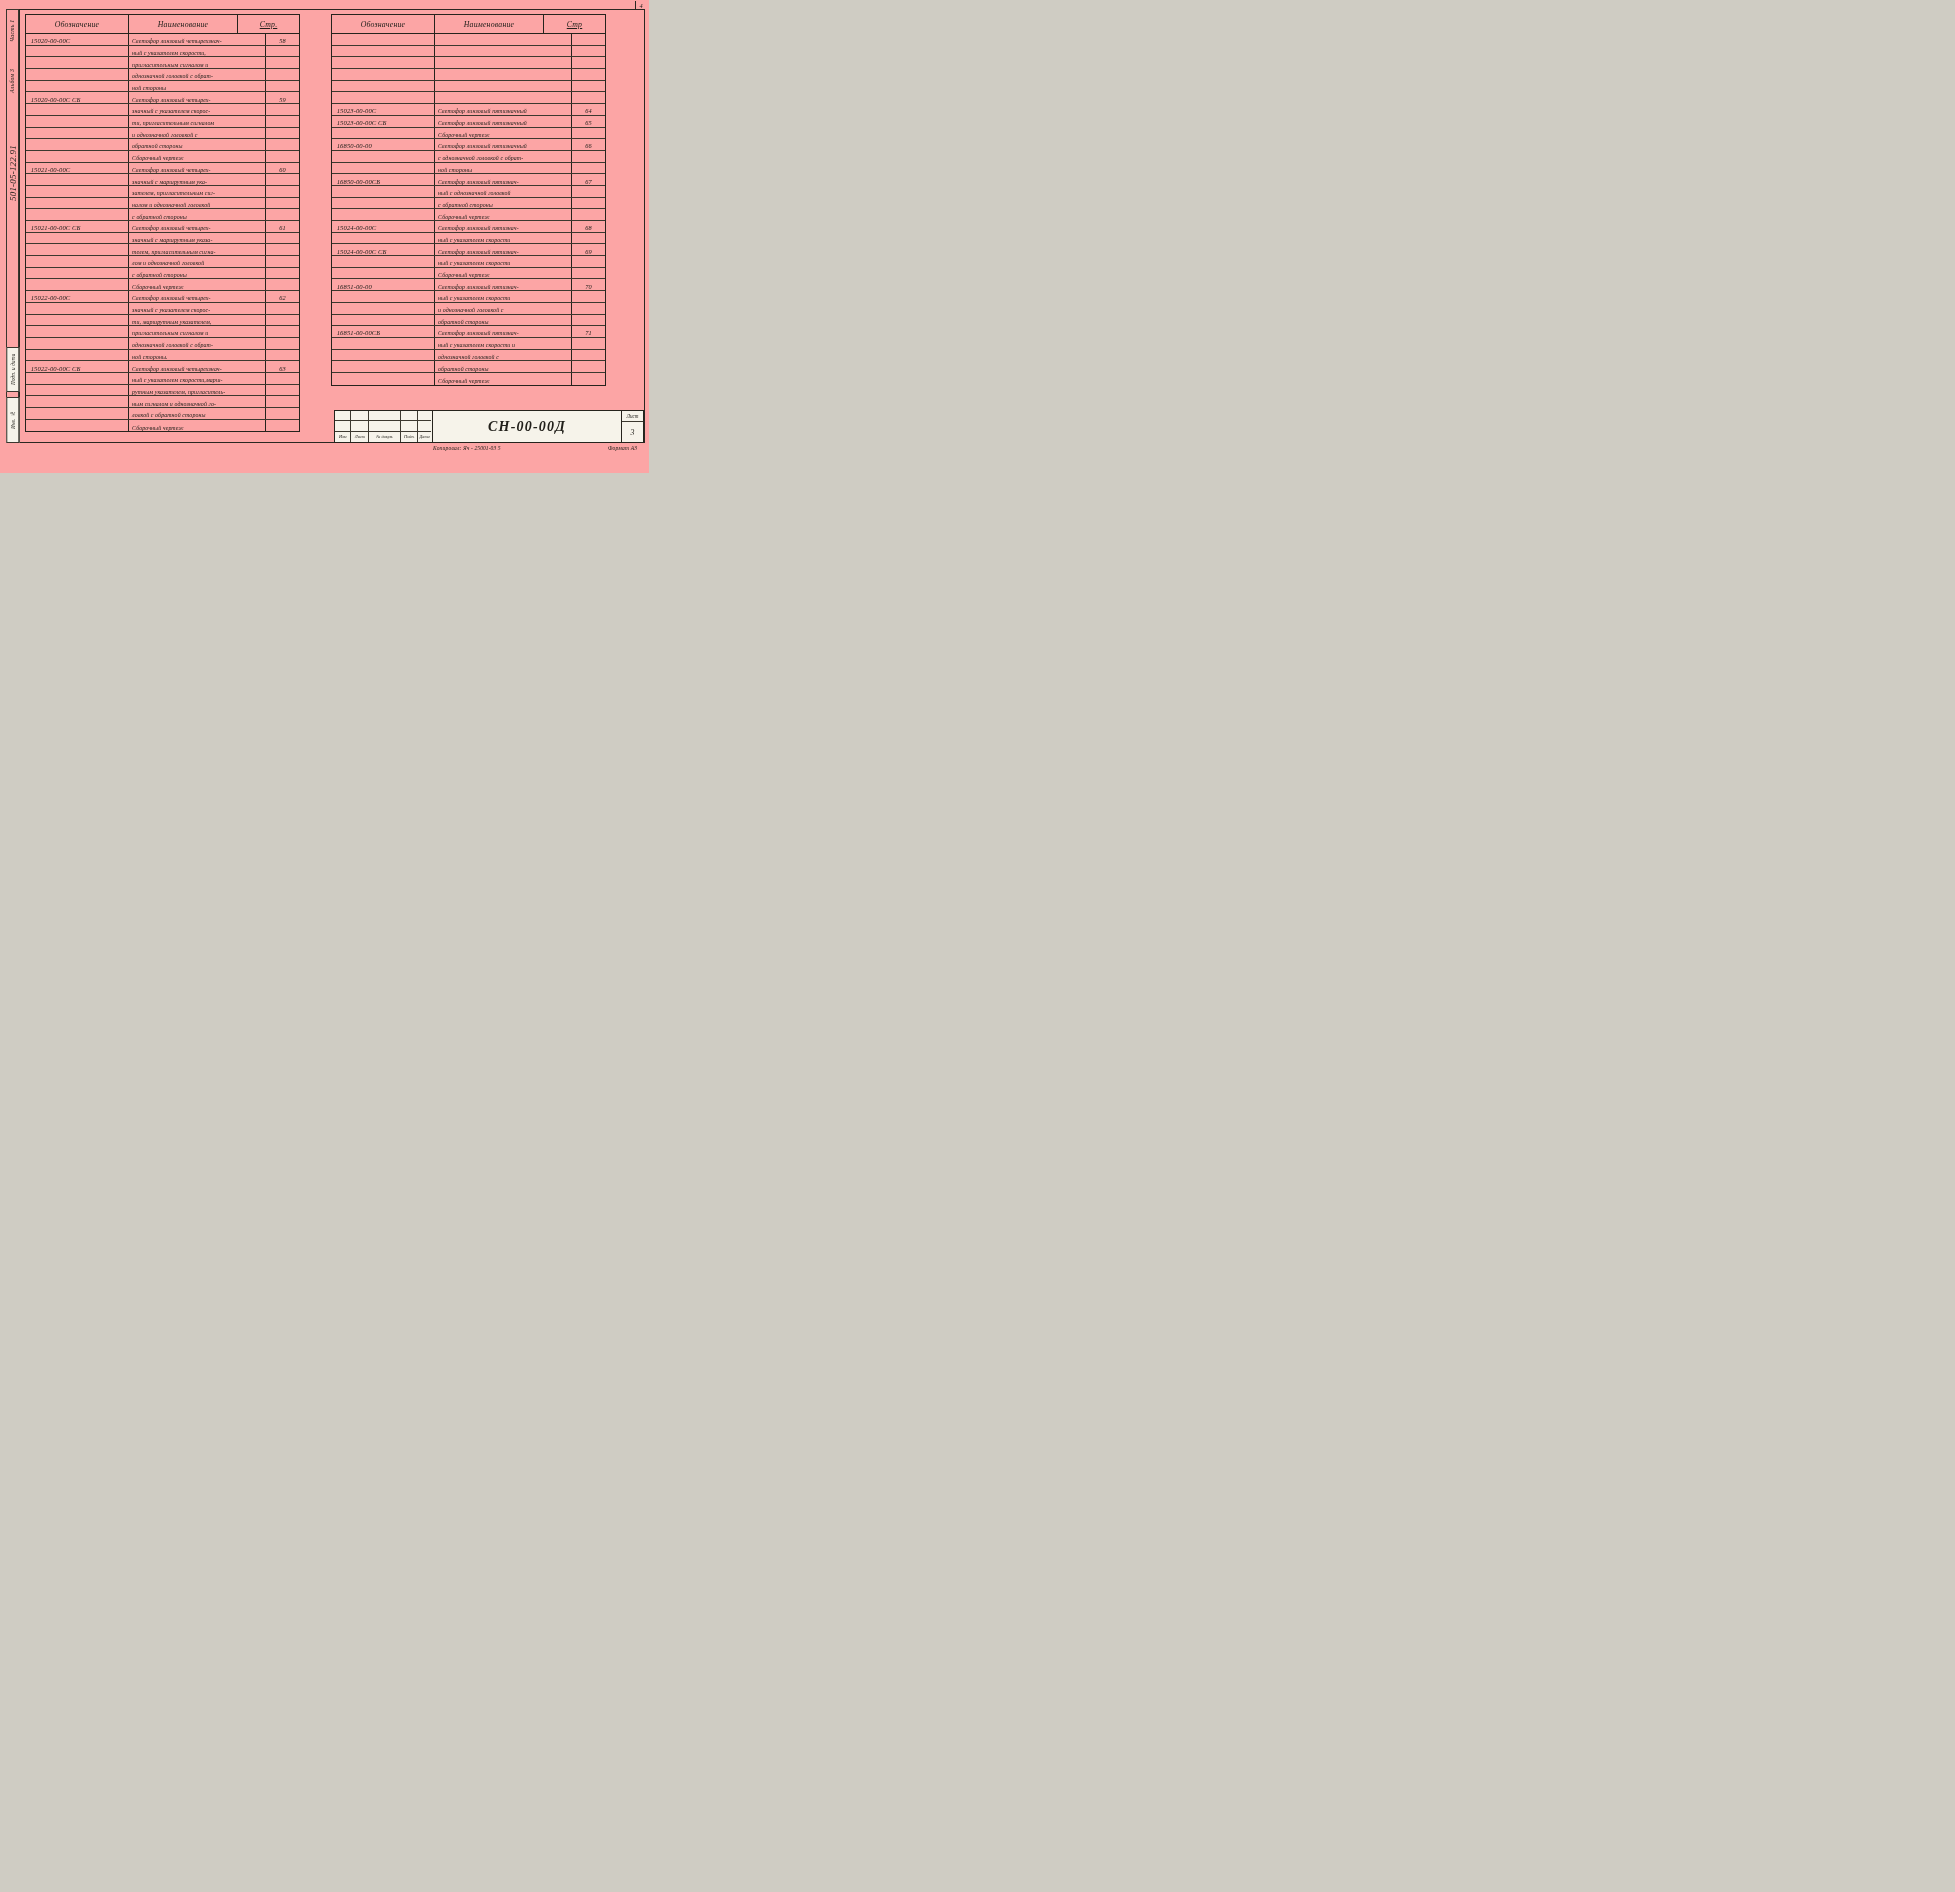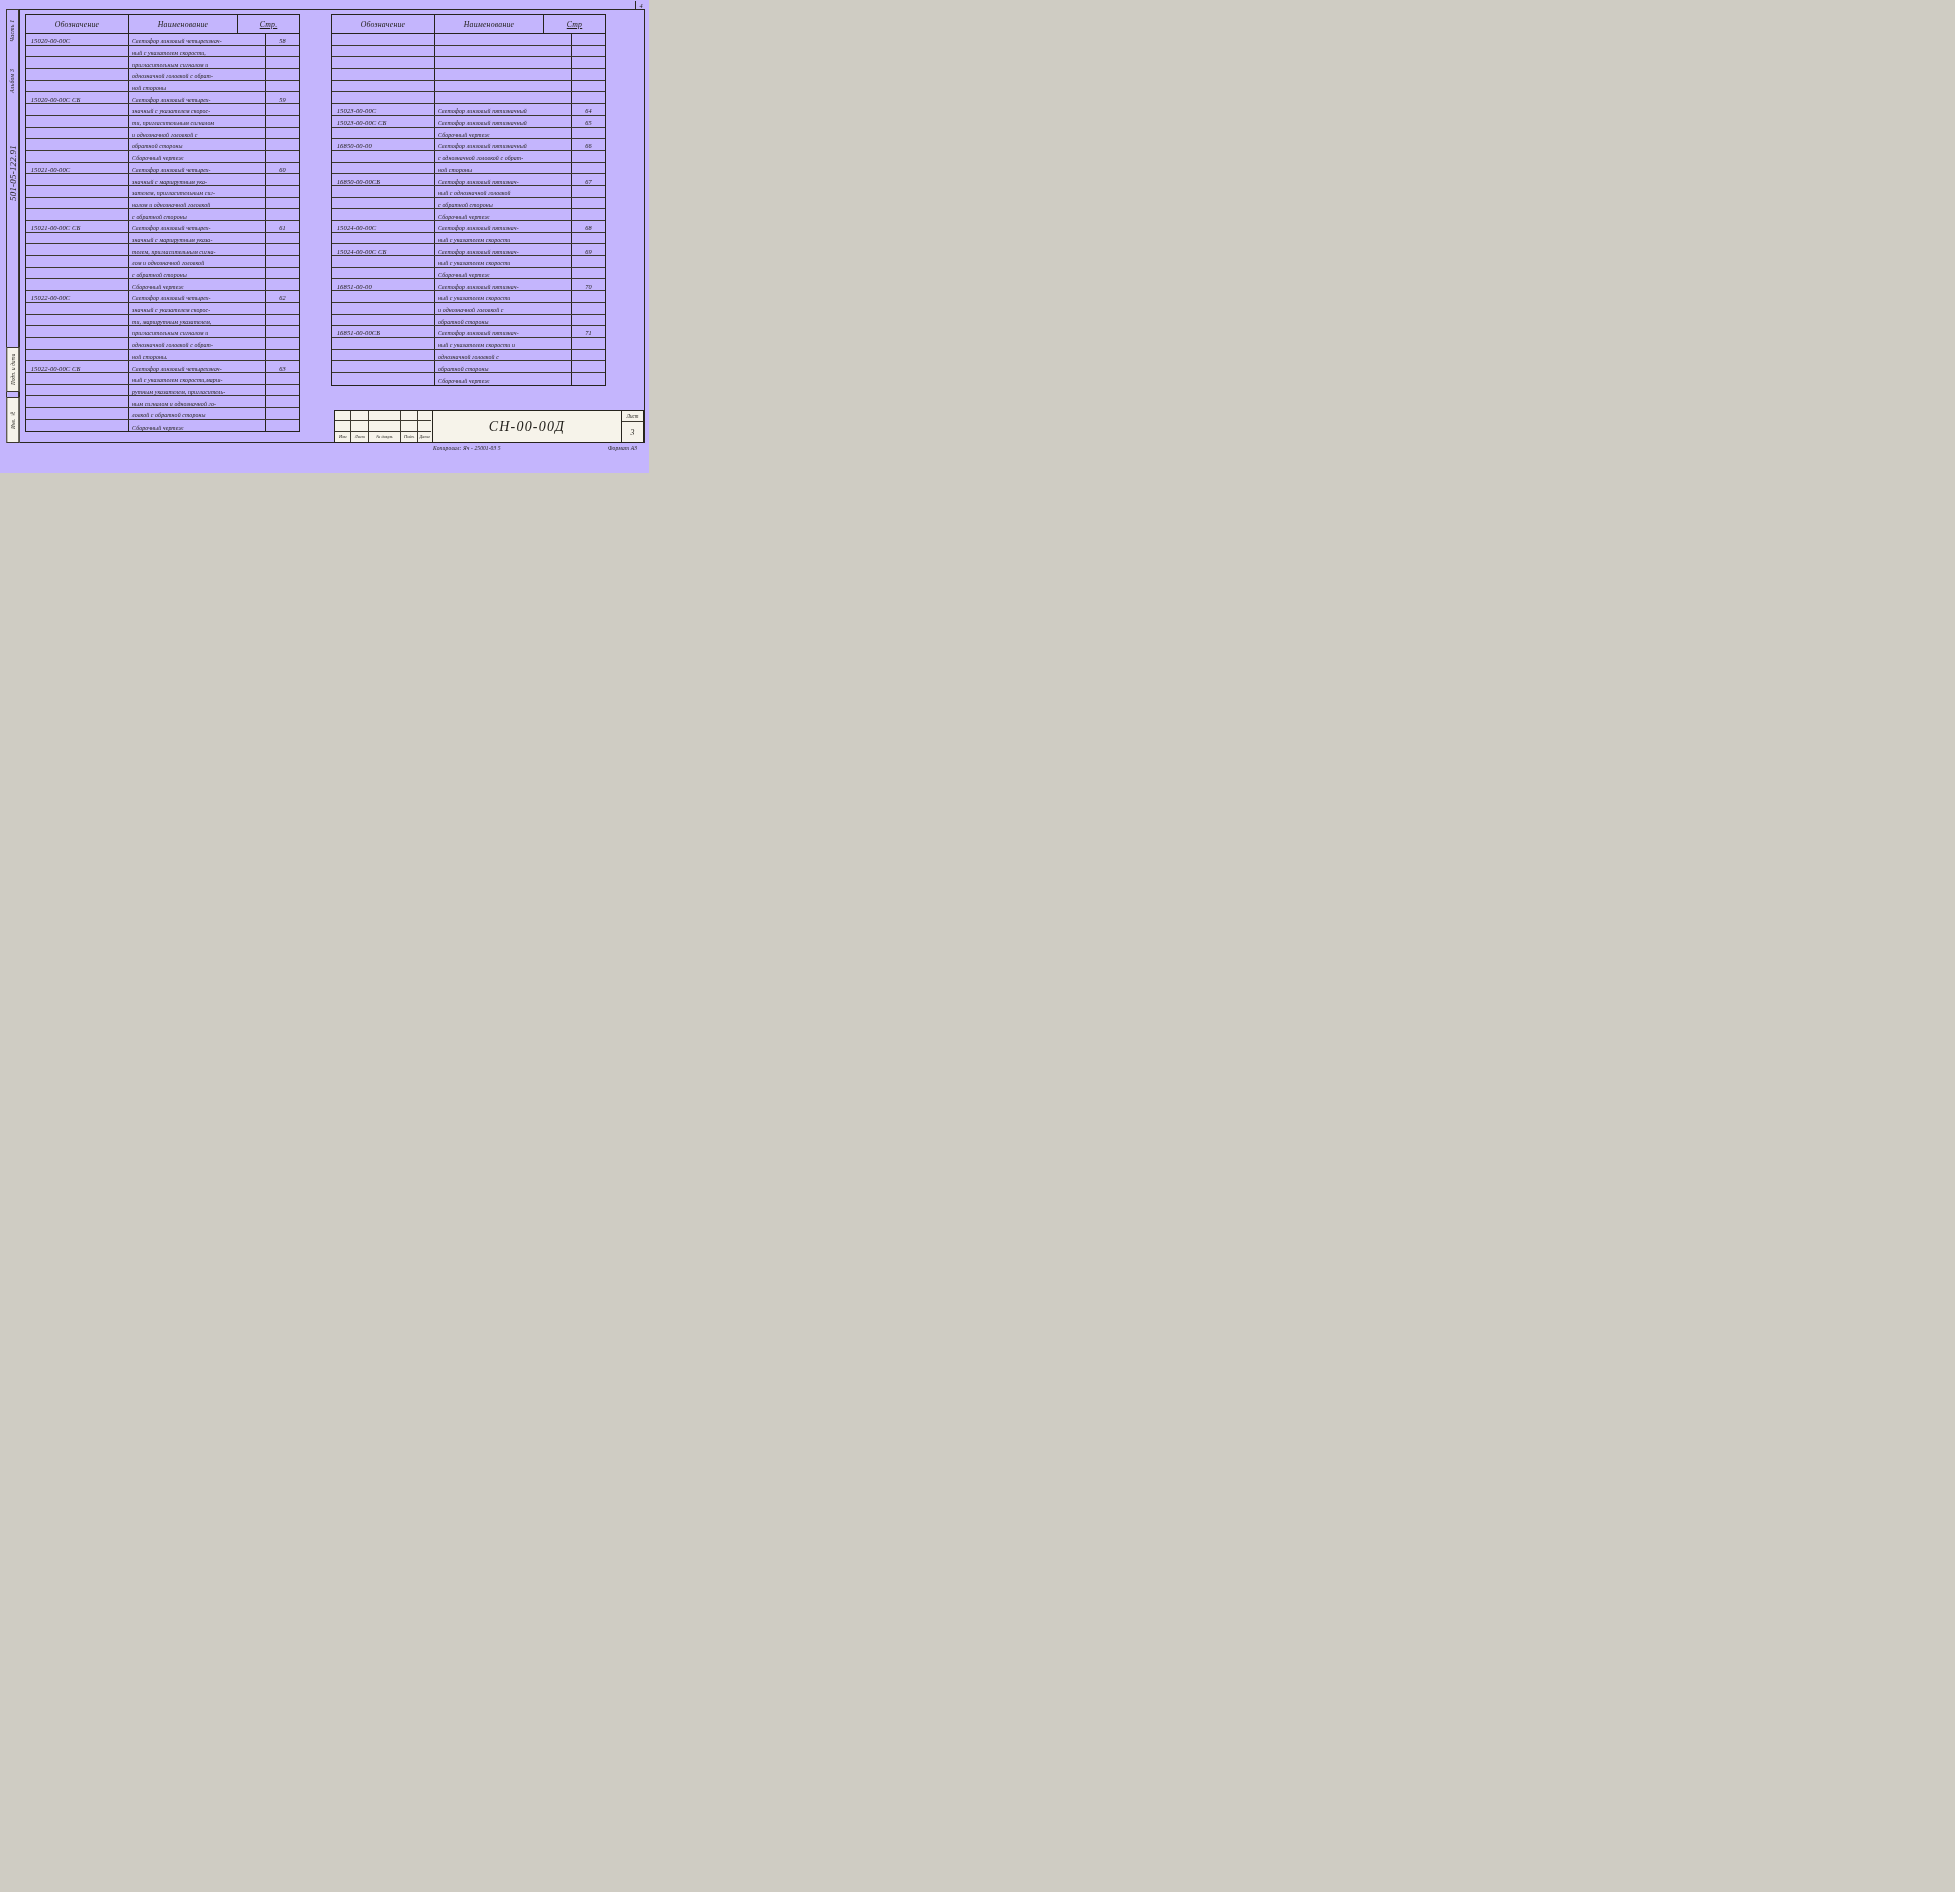--- a/index.html
+++ b/index.html
@@ -1,21 +1,21 @@
 <!DOCTYPE html>
 <html style="font-size:6.3px"><head>
 <meta charset="utf-8">
 <style>
   * { margin:0; padding:0; box-sizing:border-box; }
   html,body { background:#cfccc3; }
   body { font-family:"Liberation Serif","DejaVu Serif",serif; }
 
   .page {
     position:relative; width:649px; height:473px;
-    background:#c4b5fd; color:#22201b; overflow:hidden;
+    background:#fca5a5; color:#22201b; overflow:hidden;
     font-family:"Liberation Serif","DejaVu Serif",serif;
   }
   .hand { font-style:italic; letter-spacing:0.1px; }
 
   .frame  { position:absolute; left:19px; top:9.4px; width:626px; height:434px; border:0.8px solid #2a2721; }
   .strip  { position:absolute; left:5.5px; top:9.4px; width:13.3px; height:434px; border:0.4px solid #3a362e; }
 
   .vtext  { position:absolute; writing-mode:vertical-rl; transform:rotate(180deg);
             display:flex; align-items:center; justify-content:center;
             font-style:italic; letter-spacing:0.2px; }
@@ -44,21 +44,21 @@
                 border:0.8px solid #26231d; display:flex; background:#f6f3ea; }
   .rev-grid { width:98px; display:grid;
               grid-template-columns:16.4px 18px 32px 17px 12.5px;
               grid-template-rows:1fr 1fr 1fr; border-right:0.8px solid #26231d; }
   .rev-cell { border-right:0.4px solid #3c382f; border-bottom:0.4px solid #3c382f;
               display:flex; align-items:center; justify-content:center;
               font-style:italic; font-size:4.3px; }
   .rev-cell:nth-child(5n) { border-right:none; }
   .rev-cell.lastrow { border-bottom:none; }
   .code-box { flex:1; display:flex; align-items:center; justify-content:center;
-              font-style:italic; font-size:14px; letter-spacing:1.2px; border-right:0.8px solid #26231d; }
+              font-style:italic; font-size:14px; letter-spacing:1.2px; border-right:0.8px solid #26231d;font-weight:bold; }
   .sheet-box { width:21px; display:flex; flex-direction:column; }
   .sheet-label { height:11px; display:flex; align-items:center; justify-content:center;
                  font-style:italic; font-size:5.1px; border-bottom:0.4px solid #3c382f; }
   .sheet-num { flex:1; display:flex; align-items:center; justify-content:center;
                font-style:italic; font-size:7.8px; }
 
   
   .footer-note { position:absolute; top:445px; font-style:italic; font-size:5.5px; letter-spacing:0.2px; }
   .corner-box { position:absolute; left:635px; top:0.8px; width:11px; height:9.4px;
                 border-left:0.6px solid #2a2721; display:flex; align-items:center;

